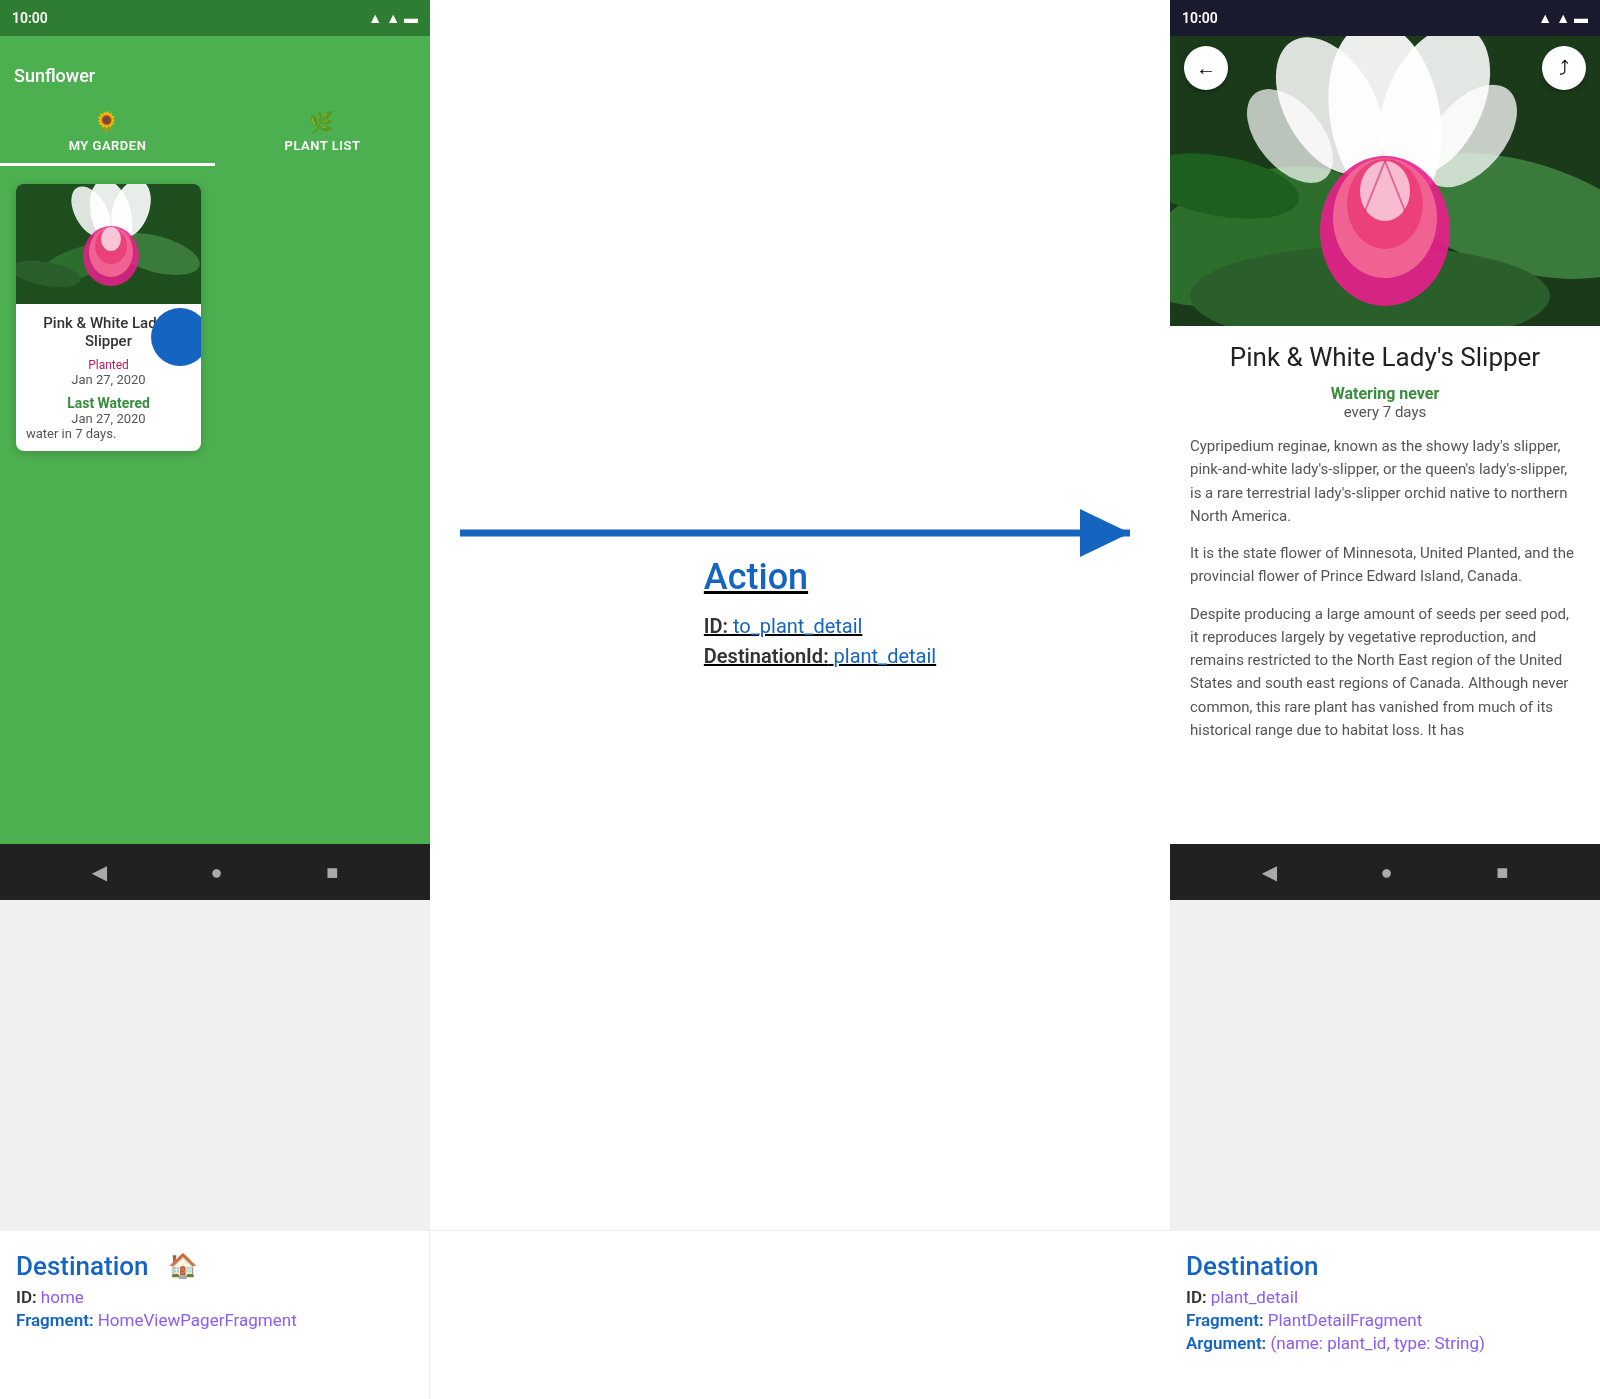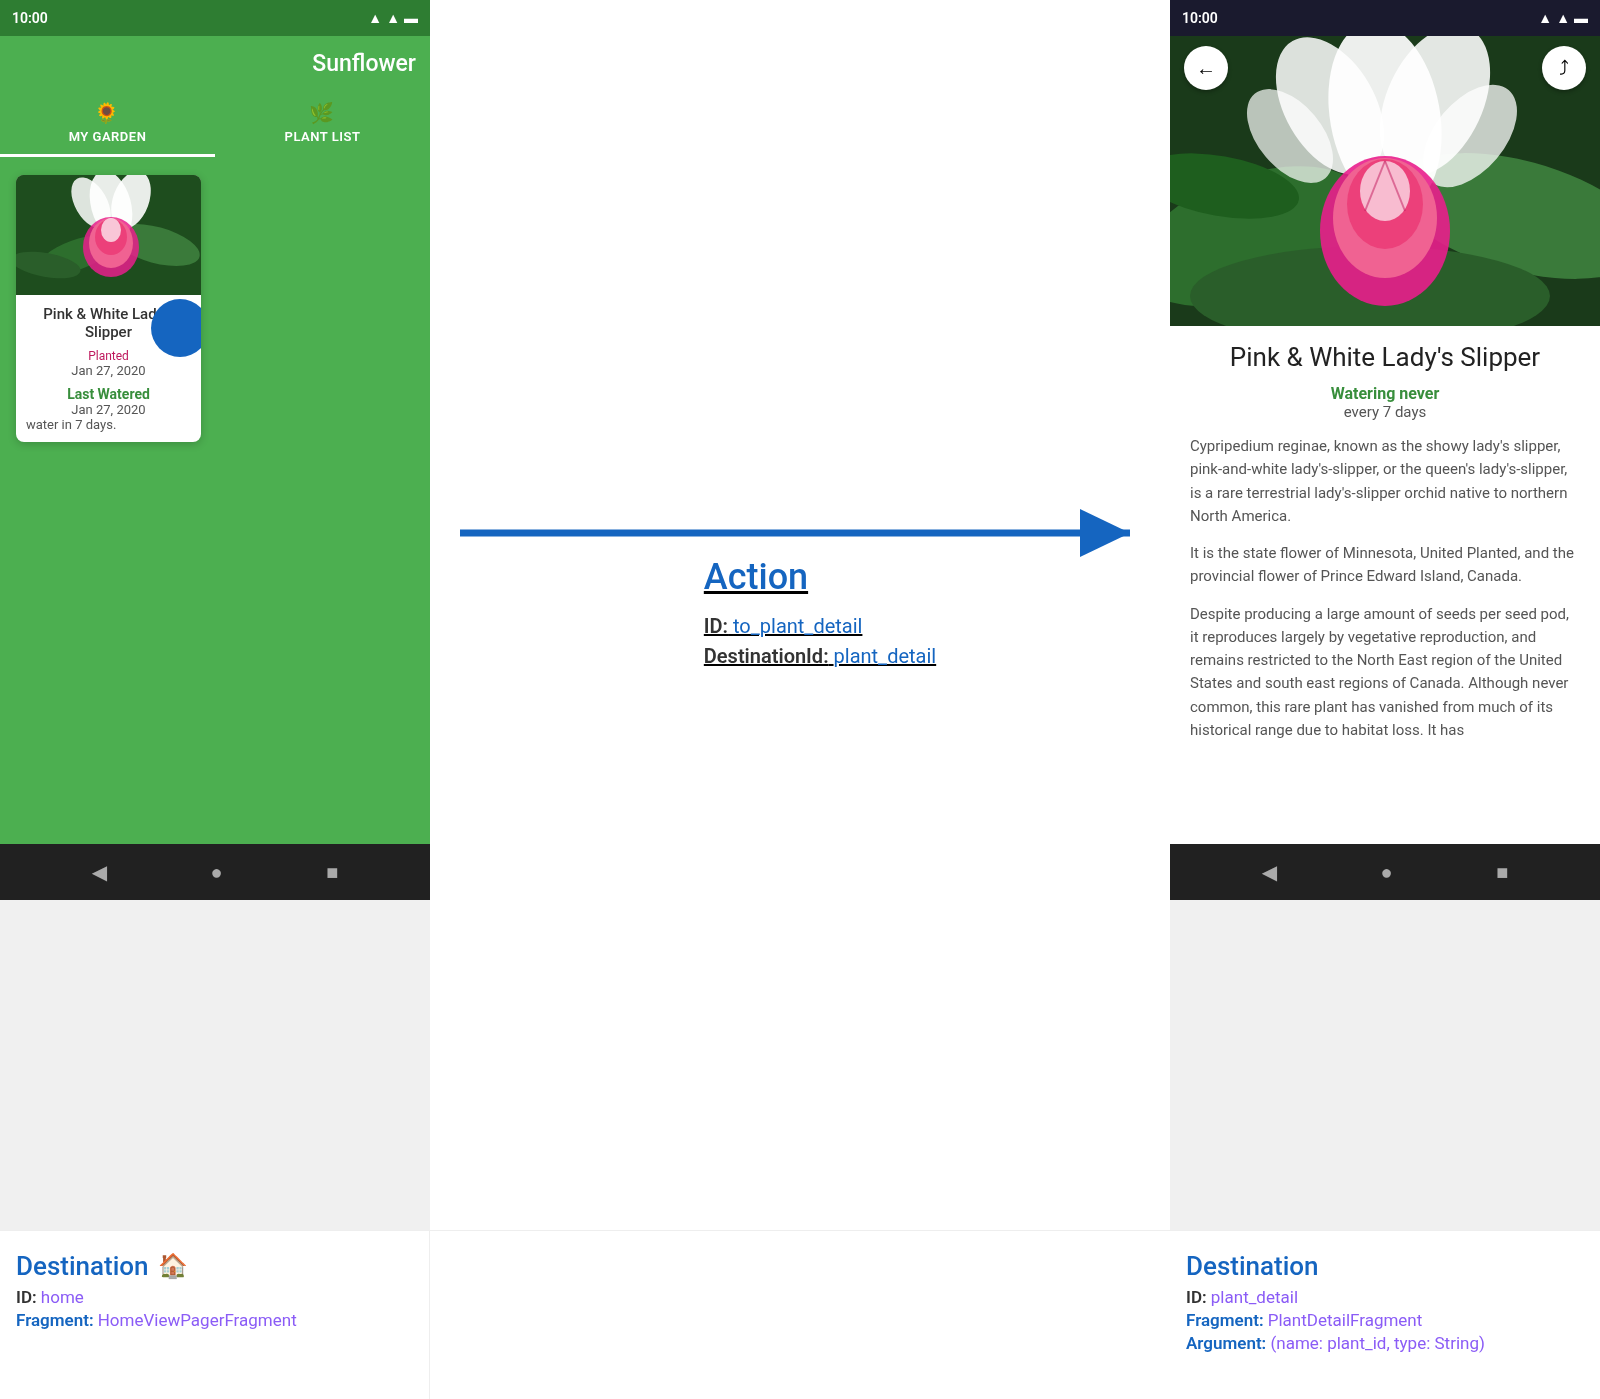--- a/index.html
+++ b/index.html
@@ -40,24 +40,25 @@
       align-items: center;
       height: 36px;
     }
 
     .status-bar .time { font-weight: 600; }
     .status-icons { display: flex; gap: 4px; align-items: center; }
 
     .app-bar {
       background: #4CAF50;
       color: white;
-      text-align: right;
+      text-align: left;
       padding: 14px;
-      font-size: 23px;
+      font-size: 18px;
       font-weight: 500;
+      margin-top: 15px;
     }
 
     .tab-bar {
       background: #4CAF50;
       display: flex;
       border-bottom: 2px solid transparent;
     }
 
     .tab {
       flex: 1;
@@ -327,21 +328,21 @@
       width: 430px;
       padding: 20px 16px;
     }
 
     .dest-title {
       color: #1565C0;
       font-size: 26px;
       font-weight: 500;
       display: flex;
       align-items: center;
-      gap: 10px;
+      gap: 20px;
       margin-bottom: 6px;
     }
 
     .dest-home-icon {
       font-size: 24px;
       color: #888;
     }
 
     .dest-row {
       font-size: 17px;

